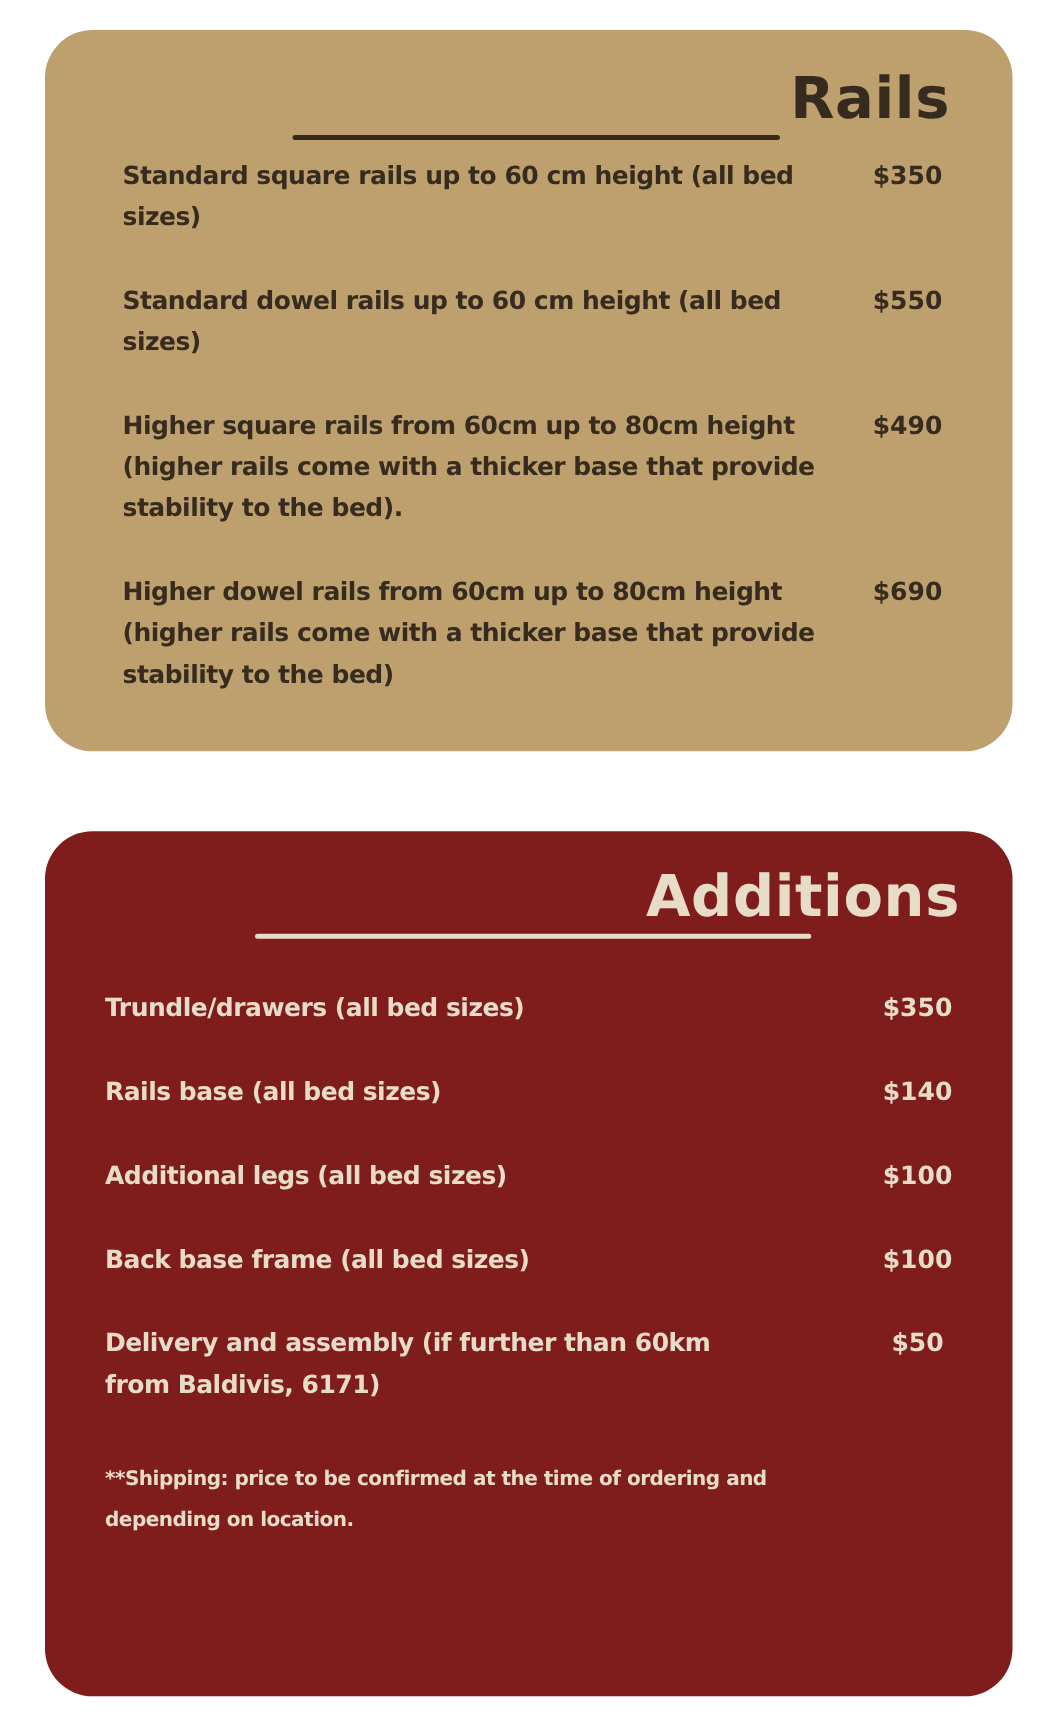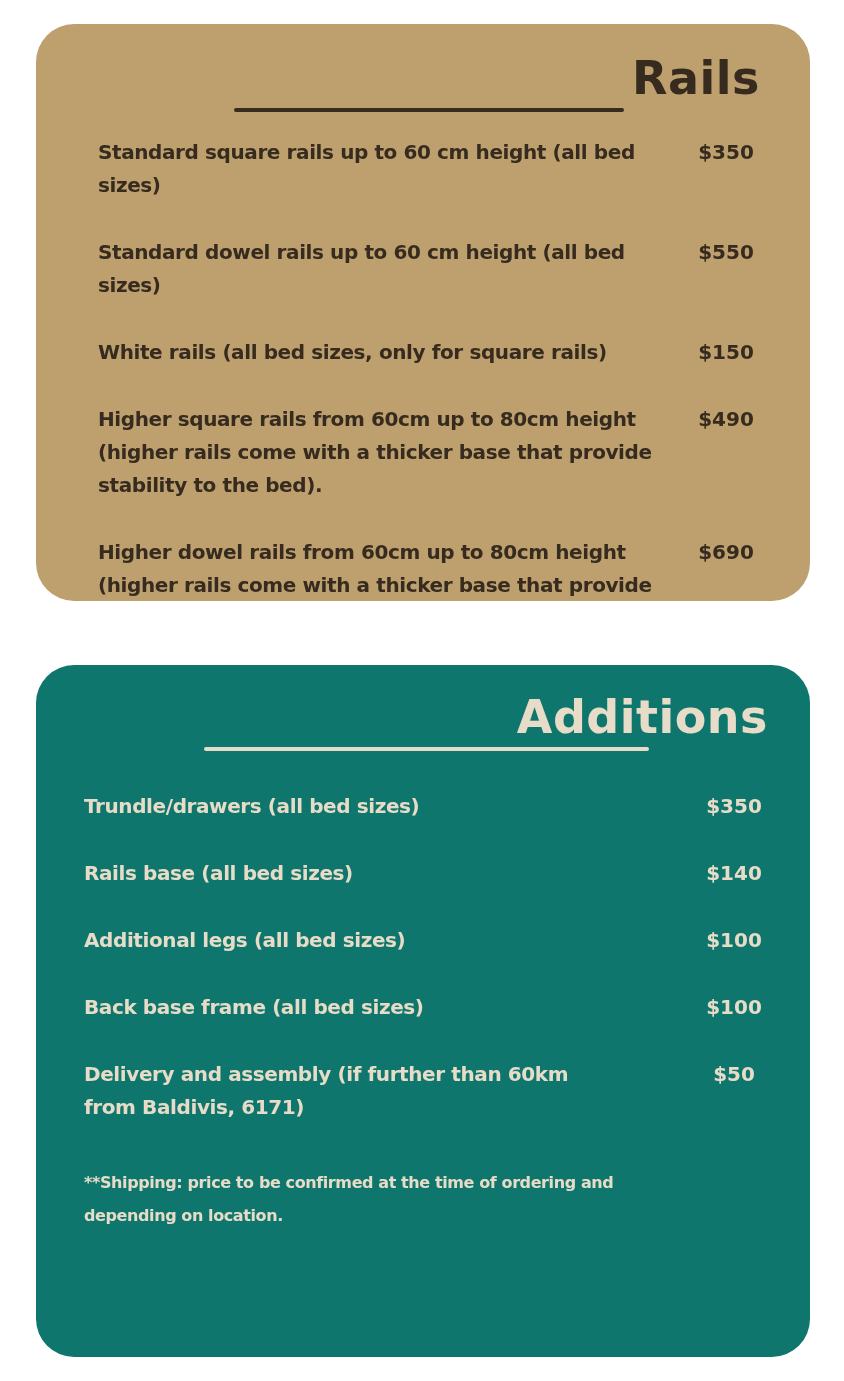--- a/index.html
+++ b/index.html
@@ -34,21 +34,21 @@
     font-weight: bold;
     letter-spacing: 0.5px;
   }
   .underline {
     height: 4px;
     margin: 2px auto 0 auto;
     border-radius: 2px;
   }
   .rails .underline { width: 390px; }
   .additions .underline { width: 445px; }
-  .list { margin-top: 24px; }
+  .list { margin-top: 12px; }
   .additions .list { margin-top: 39px; }
   .row {
     display: flex;
     align-items: flex-start;
     margin-bottom: 34px;
   }
   .label {
     flex: 1 1 auto;
     font-size: 20px;
     line-height: 33px;
@@ -82,39 +82,35 @@
     <div class="list">
         <div class="row">
           <div class="label">Standard square rails up to 60 cm height (all bed sizes)</div>
           <div class="price">$350</div>
         </div>
         <div class="row">
           <div class="label">Standard dowel rails up to 60 cm height (all bed sizes)</div>
           <div class="price">$550</div>
         </div>
         <div class="row">
-          <div class="label">White rails (all bed sizes, only for square rails)</div>
-          <div class="price">$150</div>
-        </div>
-        <div class="row">
           <div class="label">Higher square rails from 60cm up to 80cm height
 (higher rails come with a thicker base that provide
 stability to the bed).</div>
           <div class="price">$490</div>
         </div>
         <div class="row">
           <div class="label">Higher dowel rails from 60cm up to 80cm height
 (higher rails come with a thicker base that provide
 stability to the bed)</div>
           <div class="price">$690</div>
         </div>
       </div>
   </section>
 
-  <section class="card additions" style="background: #0f766e; color: rgb(231, 220, 199);">
+  <section class="card additions" style="background: #7f1d1d; color: rgb(231, 220, 199);">
     <h1 class="card-title">Additions</h1>
     <div class="underline" style="background: rgb(231, 220, 199);"></div>
     <div class="list">
         <div class="row">
           <div class="label">Trundle/drawers (all bed sizes)</div>
           <div class="price">$350</div>
         </div>
         <div class="row">
           <div class="label">Rails base (all bed sizes)</div>
           <div class="price">$140</div>

